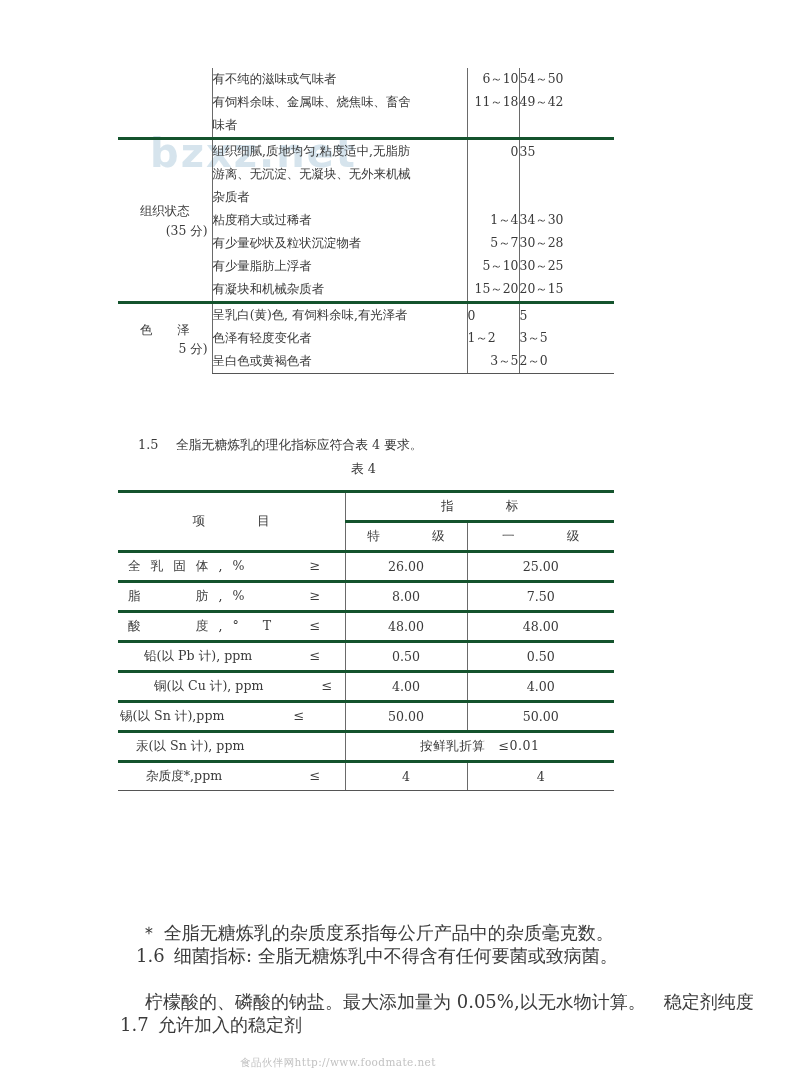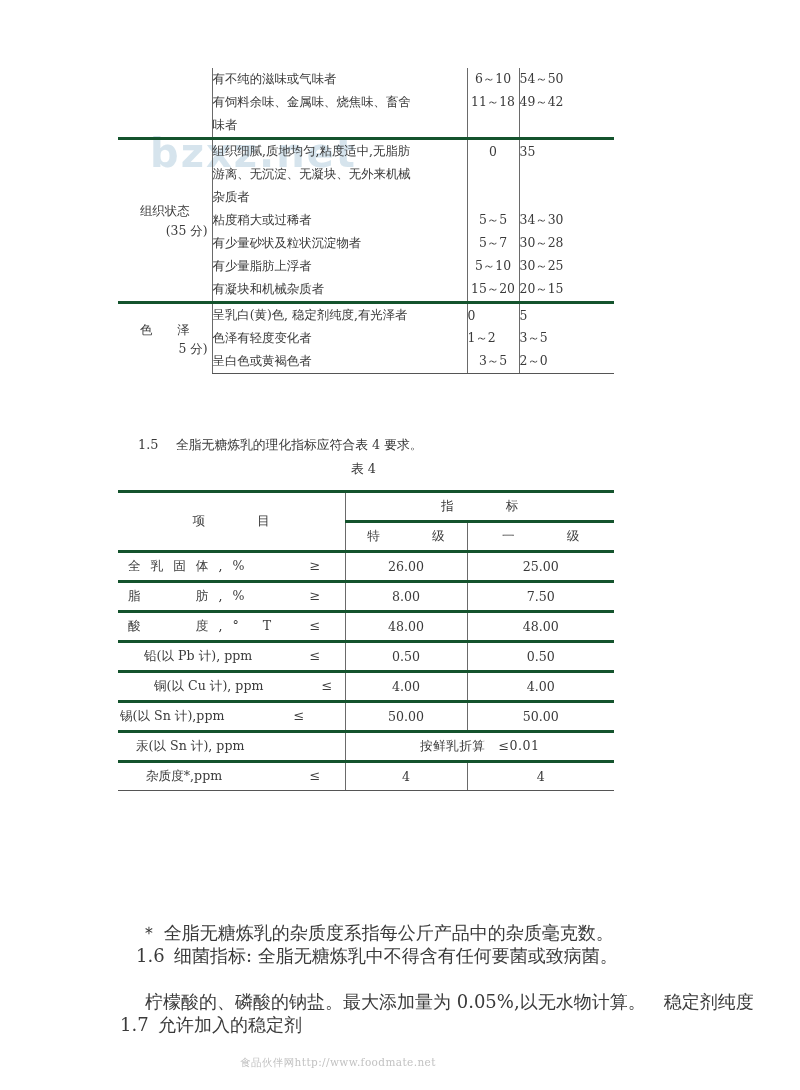--- a/index.html
+++ b/index.html
@@ -76,21 +76,21 @@
 
   .vb { border-left: 1px solid #6a6a6a; }
   .hb-top { border-top: 3px solid #14532d; }
   .hb-bot { border-bottom: 1px solid #555; }
 
   .desc {
     padding-left: 8px;
     white-space: nowrap;
   }
   .num {
-    text-align: center;
+    text-align: right;
     padding-left: 2px;
     font-family: "DejaVu Serif", "Liberation Serif", serif;
   }
   .num-l {
     padding-left: 8px;
     text-align: left;
   }
 
   
   .para {
@@ -213,21 +213,21 @@
           <td class="vb num"></td>
           <td class="vb num num-l"></td>
         </tr>
         <tr>
           <td class="vb desc">杂质者</td>
           <td class="vb num"></td>
           <td class="vb num num-l"></td>
         </tr>
         <tr>
           <td class="vb desc">粘度稍大或过稀者</td>
-          <td class="vb num">5～5</td>
+          <td class="vb num">1～4</td>
           <td class="vb num num-l">34～30</td>
         </tr>
         <tr>
           <td class="vb desc">有少量砂状及粒状沉淀物者</td>
           <td class="vb num">5～7</td>
           <td class="vb num num-l">30～28</td>
         </tr>
         <tr>
           <td class="vb desc">有少量脂肪上浮者</td>
           <td class="vb num">5～10</td>
@@ -237,21 +237,21 @@
           <td class="vb desc">有凝块和机械杂质者</td>
           <td class="vb num">15～20</td>
           <td class="vb num num-l">20～15</td>
         </tr>
 
         <tr>
           <td class="hb-top lbl-cell" rowspan="3">
             <span class="l1">色　　泽</span>
             <span class="l2">5 分)</span>
           </td>
-          <td class="vb desc hb-top">呈乳白(黄)色, 稳定剂纯度,有光泽者</td>
+          <td class="vb desc hb-top">呈乳白(黄)色, 有饲料余味,有光泽者</td>
           <td class="vb num num-l hb-top">0</td>
           <td class="vb num num-l hb-top">5</td>
         </tr>
         <tr>
           <td class="vb desc">色泽有轻度变化者</td>
           <td class="vb num num-l">1～2</td>
           <td class="vb num num-l">3～5</td>
         </tr>
         <tr>
           <td class="vb desc hb-bot">呈白色或黄褐色者</td>

